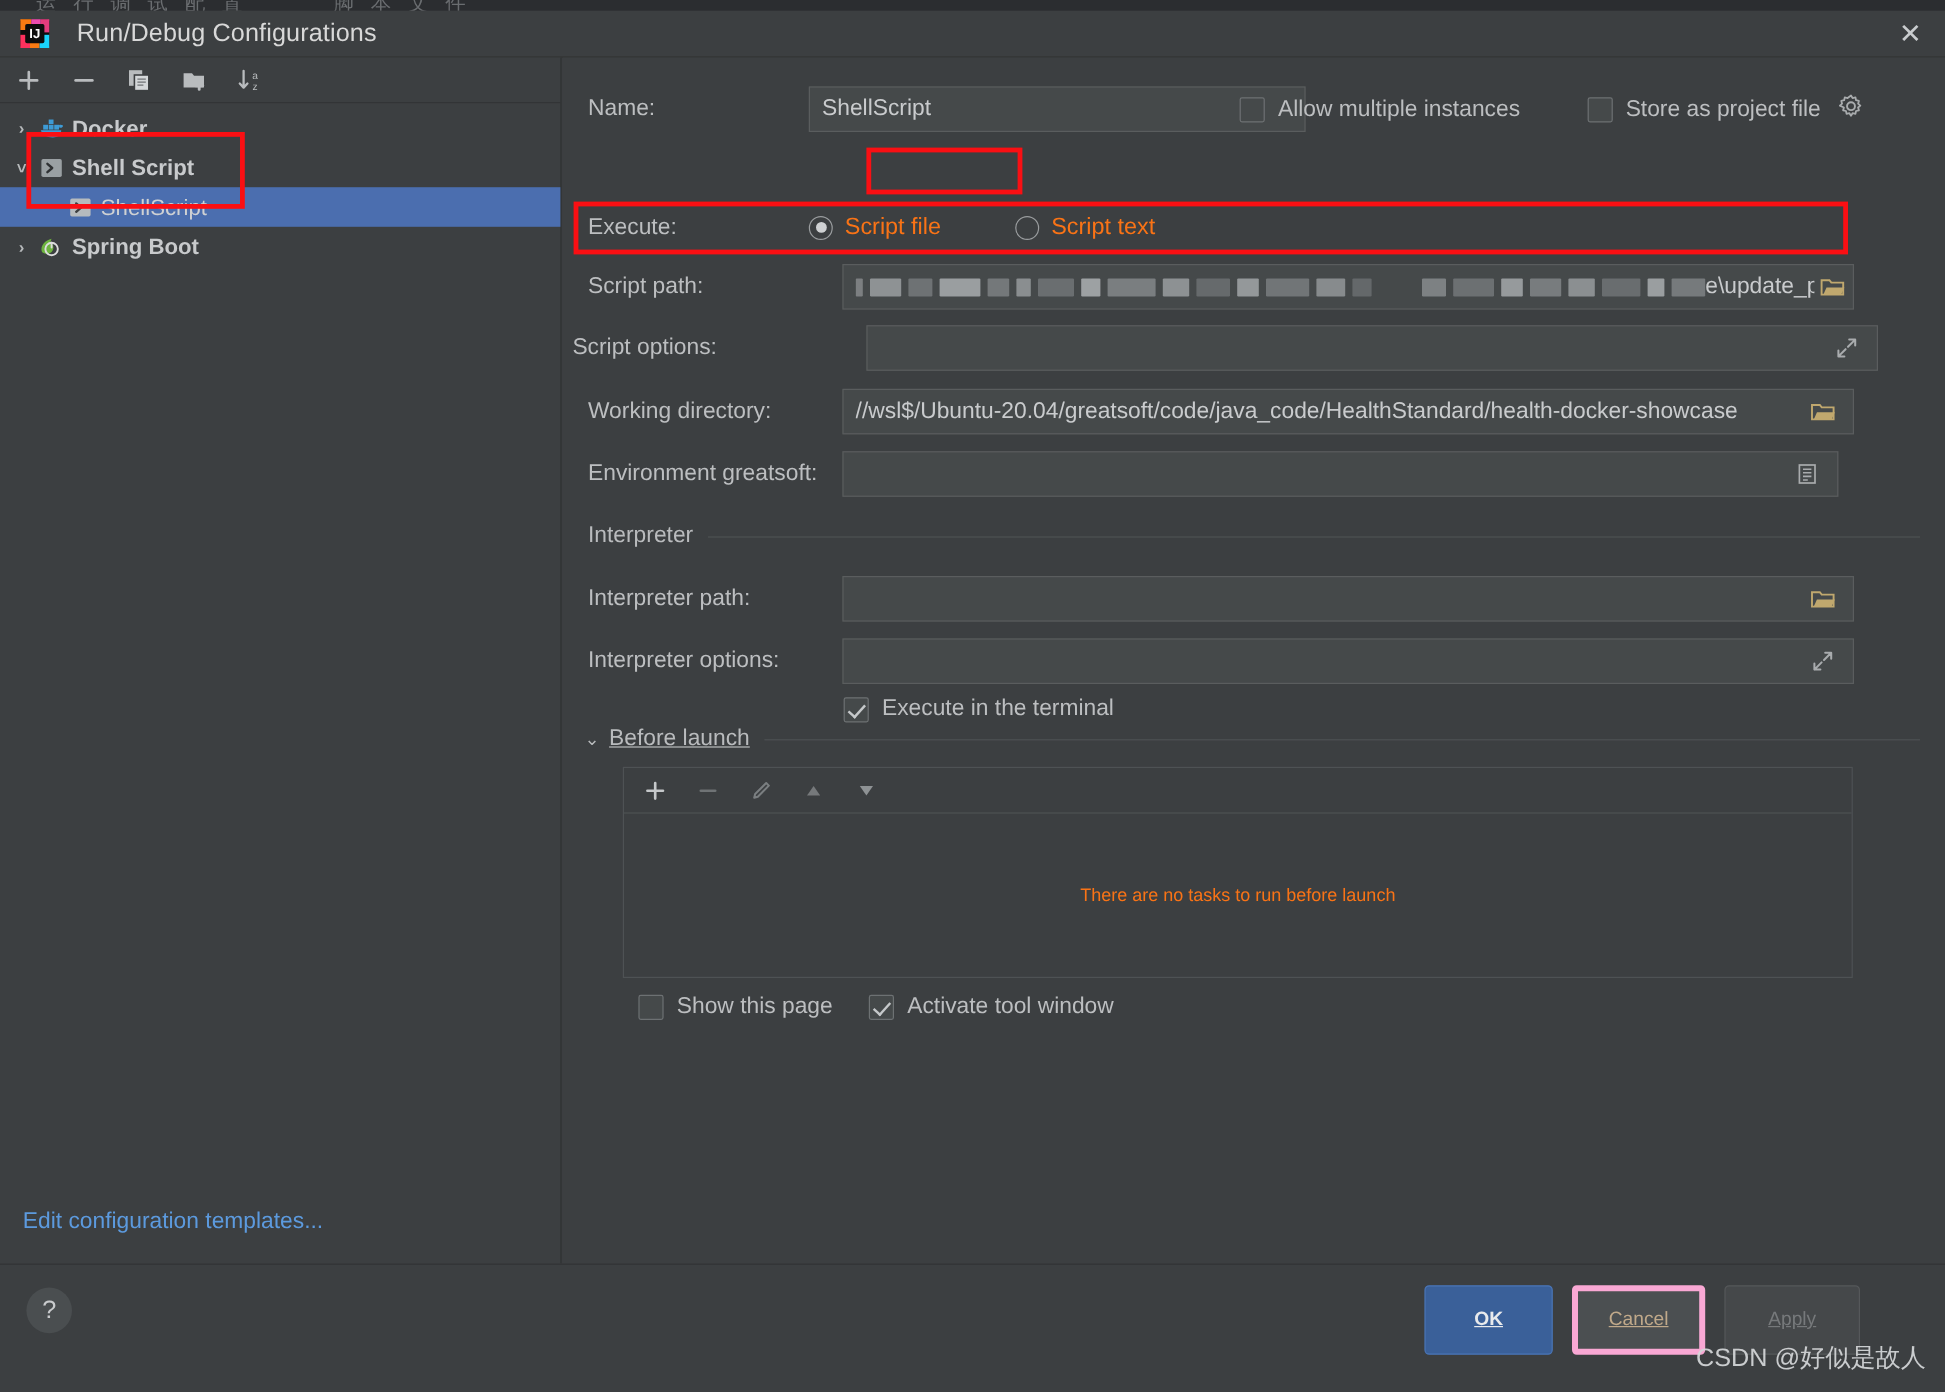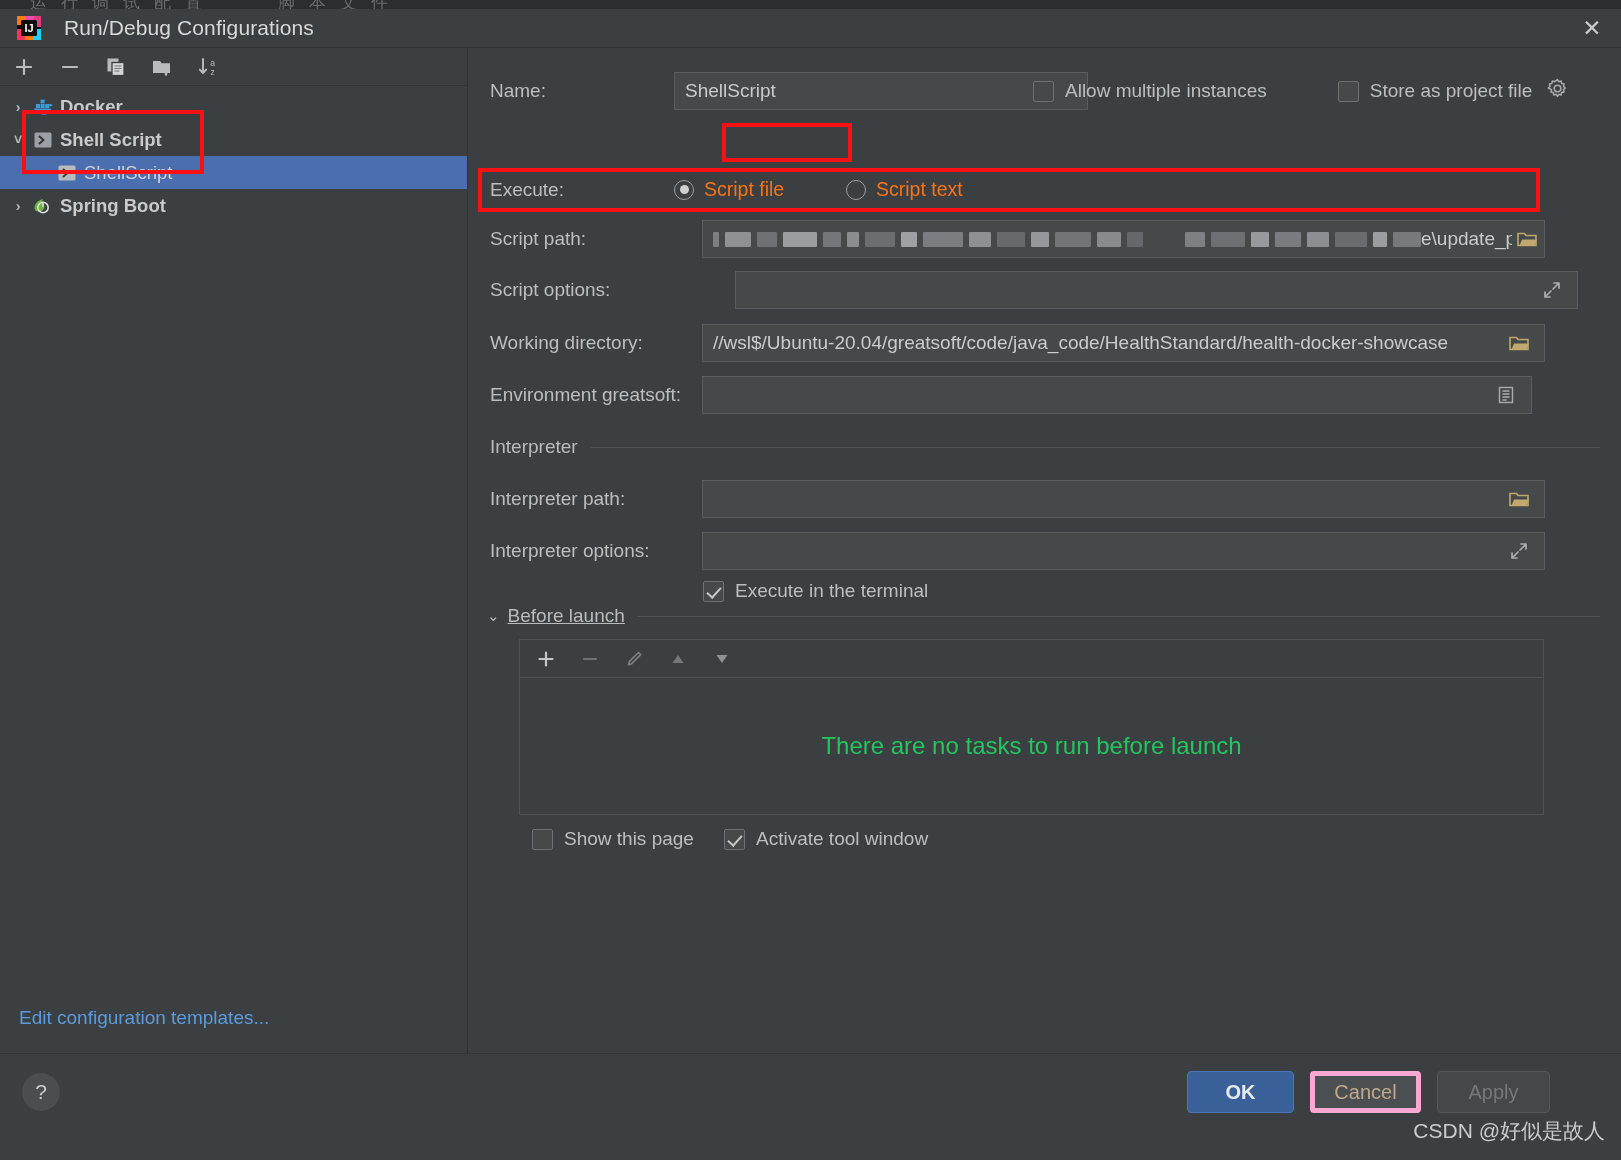--- a/index.html
+++ b/index.html
@@ -144,44 +144,44 @@
     position: absolute;
     border: 1px solid #4e5254; background: #3c3f41;
   }
   .bl-toolbar {
     height: 38px; display: flex; align-items: center; gap: 20px; padding-left: 14px;
     border-bottom: 1px solid #4e5254;
   }
   .bl-ic { width: 24px; height: 24px; display:flex; align-items:center; justify-content:center; font-size: 20px; }
   .bl-empty {
     display:flex; align-items:center; justify-content:center;
-    color: #22c55e; font-size: 24px;
+    color: #f97316; font-size: 15px;
   }
 
   
   .annot {
     position: absolute; border: 4px solid #fa0f13; pointer-events: none;
   }
 
   
   .footer {
     position: absolute; left: 0; top: 1053px; width: 1621px; height: 107px;
     background: #3c3f41; border-top: 1px solid #323436;
   }
   .help-btn {
     position: absolute; left: 22px; top: 19px;
     width: 38px; height: 38px; border-radius: 50%;
     background: #4a4e50; color: #c9cbcd;
     display: flex; align-items: center; justify-content: center;
     font-size: 21px;
   }
   .btn {
-    position: absolute; top: 17px; height: 42px;
+    position: absolute; top: 17px; height: 58px;
     display: flex; align-items: center; justify-content: center;
-    font-size: 20px; border-radius: 4px;
+    font-size: 16px; border-radius: 4px; text-decoration: underline;
   }
   .btn.ok { left: 1187px; width: 107px; background: #3a6099; border: 1px solid #4a76b8; color: #e8eaec; font-weight: bold; }
   .btn.cancel { left: 1310px; width: 111px; background: #4b4f51; border: 5px solid #f9a8d4; color: #c0a98a; }
   .btn.apply { left: 1437px; width: 113px; background: #45484a; border: 1px solid #55585a; color: #76797b; }
 
   .watermark {
     position: absolute; right: 16px; top: 1117px;
     color: #d6d8da; font-size: 21px; opacity: .92;
   }
 </style>
@@ -307,21 +307,21 @@
 
   <div class="right-panel">
 
     <div class="row" style="left:21px; top:24px;">
       <div class="lbl" style="width:184px;">Name:</div>
       <div class="field" style="width:414px;">
         <span class="txt">ShellScript</span>
       </div>
     </div>
 
-    <div class="row" style="left:564px; top:30px; gap:71px;">
+    <div class="row" style="left:564px; top:30px; gap:56px;">
       <div class="check">
         <span class="box"></span>
         <span>Allow multiple instances</span>
       </div>
       <div class="check">
         <span class="box"></span>
         <span>Store as project file</span>
         <span style="margin-left:4px;">
           <svg width="21" height="21" viewBox="0 0 21 21">
             <path d="M10.5 7.2a3.3 3.3 0 100 6.6 3.3 3.3 0 000-6.6z" fill="none" stroke="#a9acae" stroke-width="1.6"></path>
@@ -377,21 +377,21 @@
         </span>
         <span class="field-btn">
           <svg width="22" height="20" viewBox="0 0 22 20">
             <path d="M2 4.5h6.5l1.6 2H20v10H2z" fill="none" stroke="#c0a86e" stroke-width="1.6"></path>
             <path d="M3.5 16.5l2.6-6H21l-2.6 6z" fill="#c0a86e"></path>
           </svg>
         </span>
       </div>
     </div>
 
-    <div class="row" style="left:21px; top:223px;gap:33px;">
+    <div class="row" style="left:8px; top:223px;gap:33px;">
       <div class="lbl" style="width:212px;">Script options:</div>
       <div class="field" style="width:843px;">
         <span class="txt"></span>
         <span class="field-btn grey">
           <svg width="20" height="20" viewBox="0 0 20 20">
             <path d="M17 3h-5M17 3v5M17 3l-6 6" stroke="#a9acae" stroke-width="1.7" fill="none" stroke-linecap="round"></path>
             <path d="M3 17h5M3 17v-5M3 17l6-6" stroke="#a9acae" stroke-width="1.7" fill="none" stroke-linecap="round"></path>
           </svg>
         </span>
       </div>

